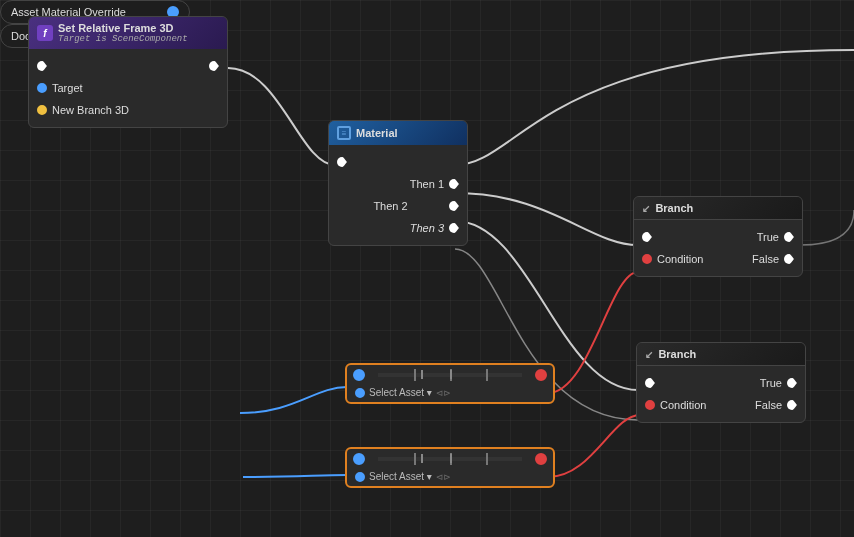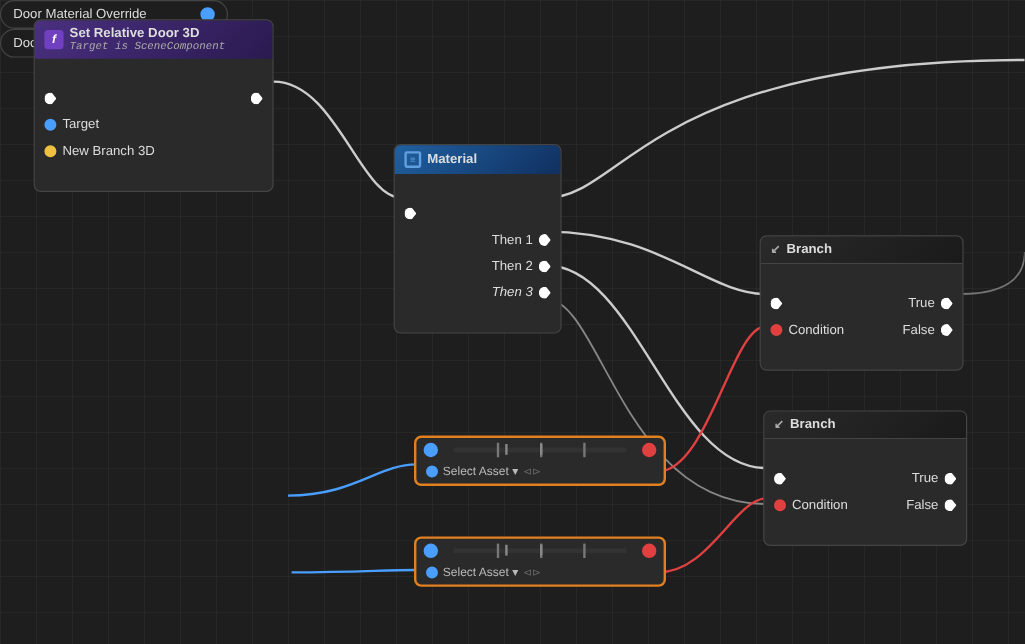--- a/index.html
+++ b/index.html
@@ -30,21 +30,21 @@
       border-radius: 5px 5px 0 0;
       padding: 5px 8px;
       font-size: 11px;
       font-weight: bold;
       display: flex;
       align-items: center;
       gap: 5px;
     }
 
     .node-body {
-      padding: 22px 0;
+      padding: 6px 0;
     }
 
     .node-row {
       display: flex;
       align-items: center;
       padding: 2px 8px;
       height: 22px;
       position: relative;
     }
 
@@ -265,21 +265,21 @@
 
   <path d="M 548 477 C 592 477, 612 415, 640 415" stroke="#e04040" stroke-width="2" fill="none"></path>
 
   <path d="M 800 245, C 840 245, 854 230, 854 210" stroke="#ccc" stroke-width="1.5" fill="none" opacity="0.5"></path>
 </svg>
 
 <div id="node-setscale" class="node">
   <div class="node-header">
     <span class="icon-f">f</span>
     <div>
-      <div>Set Relative Door 3D</div>
+      <div>Set Relative Frame 3D</div>
       <div class="node-title-sub">Target is SceneComponent</div>
     </div>
   </div>
   <div class="node-body">
     <div class="node-row">
       <span class="pin white-exec pin-left"></span>
       <span class="label-left"></span>
       <span class="pin white-exec pin-right"></span>
     </div>
     <div class="node-row">
@@ -300,21 +300,21 @@
   </div>
   <div class="node-body">
     <div class="node-row">
       <span class="pin white-exec pin-left"></span>
     </div>
     <div class="node-row">
       <span class="label-right" style="flex:1;text-align:right;">Then 1</span>
       <span class="pin white-exec pin-right"></span>
     </div>
     <div class="node-row">
-      <span class="label-right" style="flex:1;text-align:right;">Then 2</span>
+      <span class="label-right" style="flex:1;text-align:center;">Then 2</span>
       <span class="pin white-exec pin-right"></span>
     </div>
     <div class="node-row">
       <span class="label-right" style="flex:1;text-align:right;font-style:italic;">Then 3</span>
       <span class="pin white-exec pin-right"></span>
     </div>
   </div>
 </div>
 
 <div id="node-branch1" class="node">
@@ -389,20 +389,20 @@
     <span class="pin red pin-right" style="width:12px;height:12px;"></span>
   </div>
   <div style="padding: 2px 8px 4px; display:flex; align-items:center; gap:4px;">
     <span class="pin blue" style="width:10px;height:10px;"></span>
     <span class="select-label">Select Asset ▾</span>
     <span style="color:#666;font-size:9px;">⊲⊳</span>
   </div>
 </div>
 
 <div id="node-door-mat">
-  <span class="select-label" style="color:#ddd;font-size:11px;">Door Material Override</span>
+  <span class="select-label" style="color:#ddd;font-size:11px;">Asset Material Override</span>
   <span class="pin blue" style="width:12px;height:12px;margin-left:6px;"></span>
 </div>
 
 <div id="node-door-frame">
   <span class="select-label" style="color:#ddd;font-size:11px;">Door Frame Material Override</span>
   <span class="pin blue" style="width:12px;height:12px;margin-left:6px;"></span>
 </div>
 
 </body></html>

